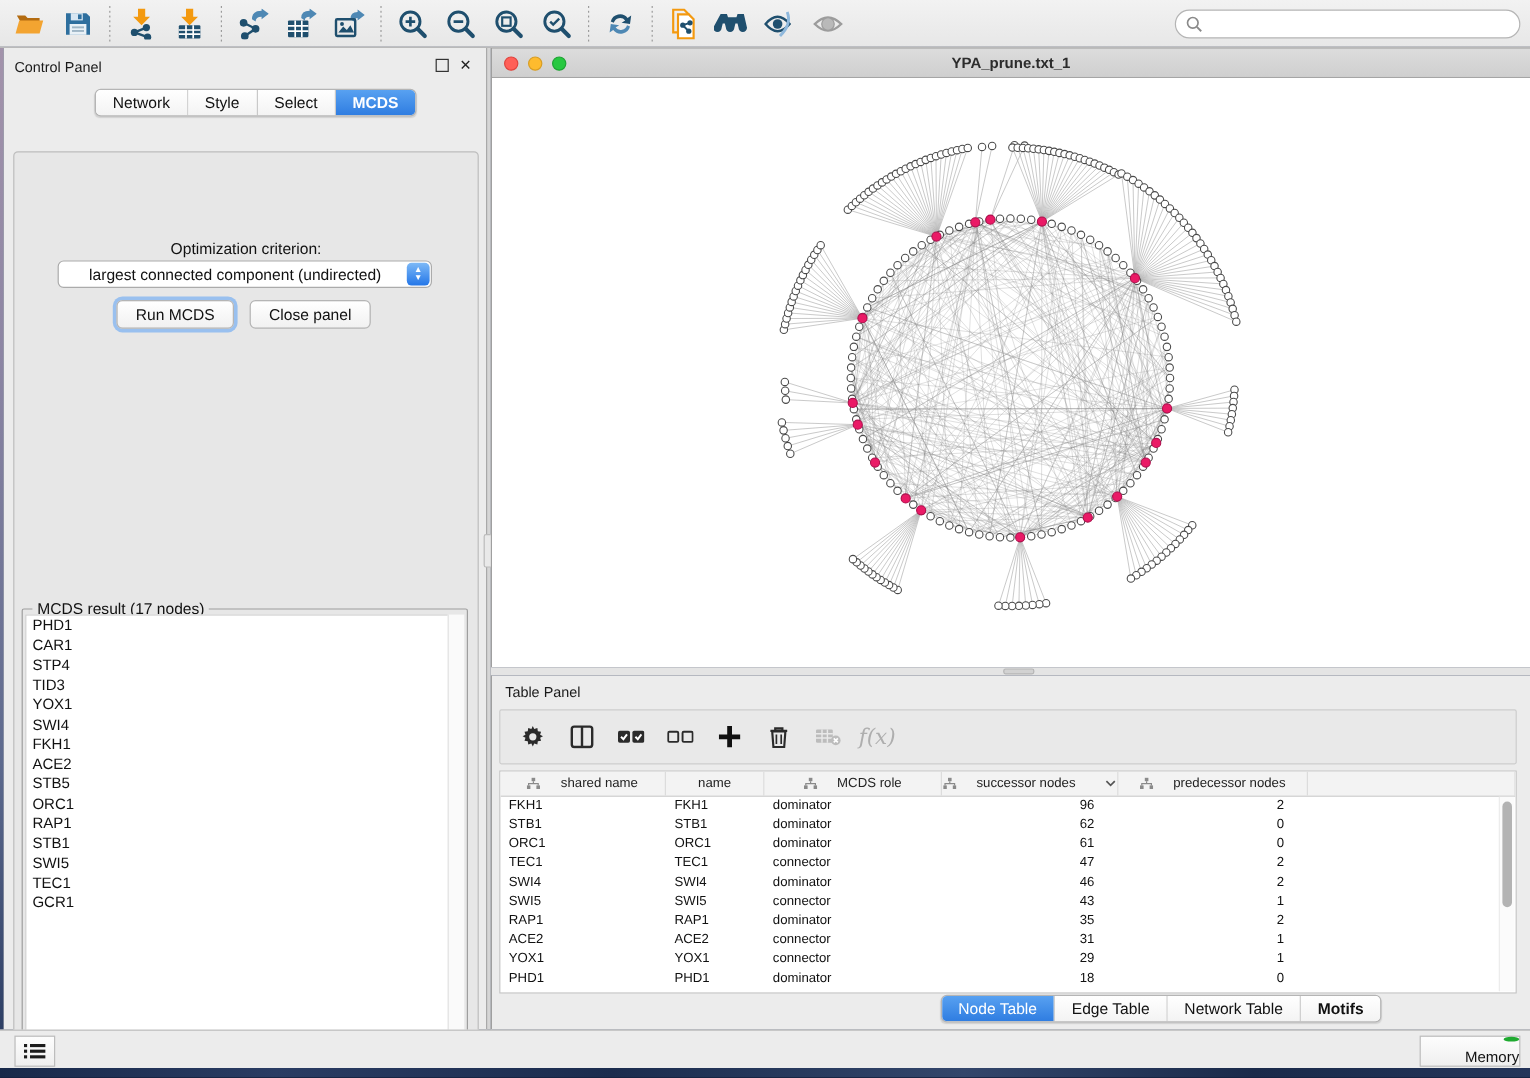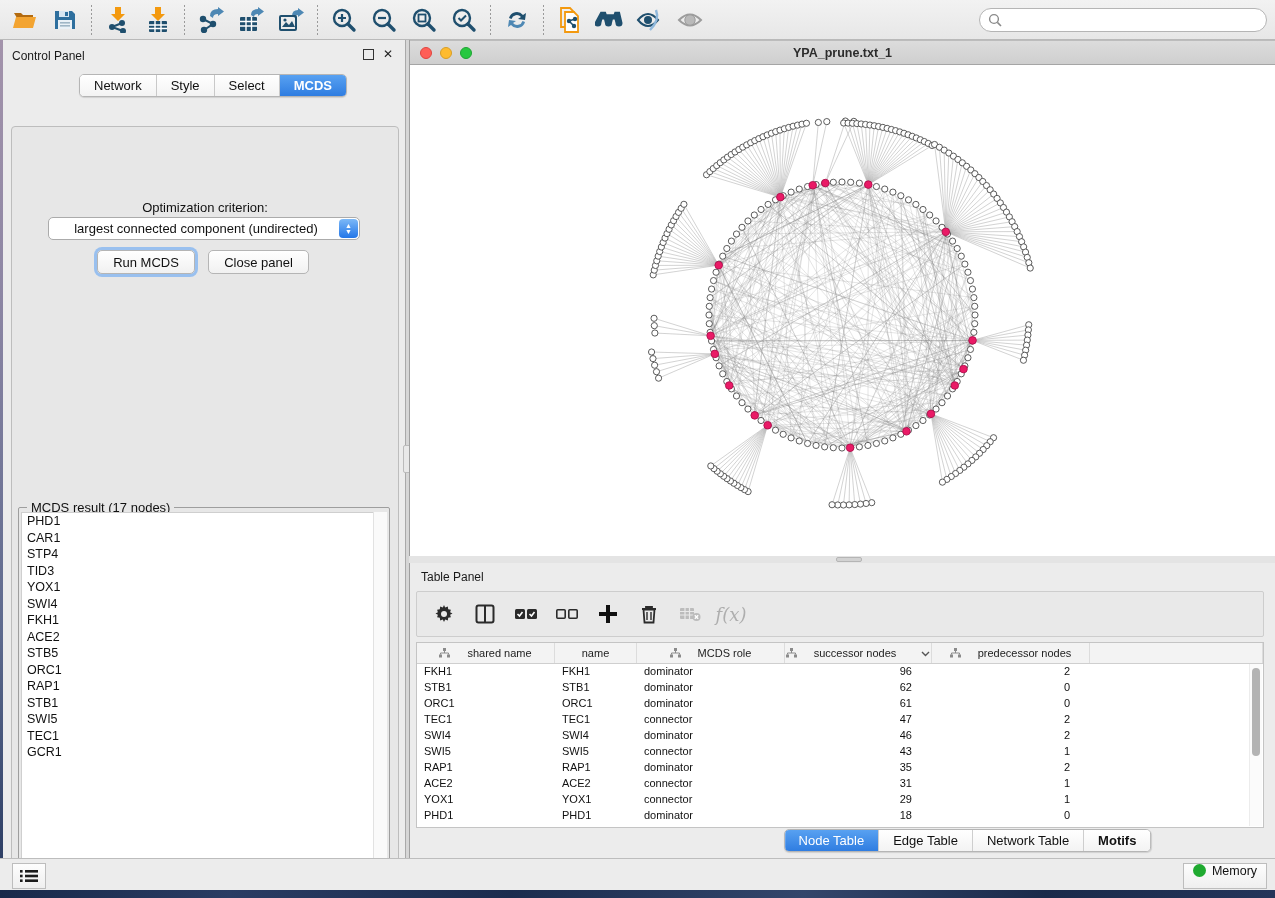--- a/index.html
+++ b/index.html
@@ -81,21 +81,21 @@
   .td{font-size:11px;color:#111;padding:1px 6px 0 7px;white-space:nowrap;overflow:hidden;}
   .td.num{text-align:right;padding-right:20px;}
   #tbl-scroll{position:absolute;right:1px;top:21px;width:12px;bottom:1px;background:#fbfbfb;border-left:1px solid #ececec;}
   #tbl-thumb{position:absolute;left:2px;top:4px;width:8px;height:88px;background:#b3b3b3;border-radius:4px;}
   #tp-tabs{left:50%;transform:translateX(-50%);bottom:6px;top:auto;margin-left:44px;}
   
   #status-bar{position:absolute;left:0;top:858px;width:1275px;height:32px;background:#ececec;border-top:1px solid #bdbdbd;box-sizing:border-box;}
   #menu-list-btn{position:absolute;left:12px;top:4px;width:32px;height:24px;background:linear-gradient(#fdfdfd,#efefef);
     border:1px solid #bdbdbd;display:flex;align-items:center;justify-content:center;cursor:pointer;}
   #memory-btn{position:absolute;right:8px;top:4px;width:82px;height:24px;background:linear-gradient(#fdfdfd,#efefef);
-    border:1px solid #bdbdbd;display:flex;align-items:flex-start;justify-content:center;gap:6px;font-size:12.5px;color:#111;cursor:pointer;}
+    border:1px solid #bdbdbd;display:flex;align-items:flex-end;justify-content:center;gap:6px;font-size:12.5px;color:#111;cursor:pointer;flex-direction:column;}
   .mem-dot{width:13px;height:13px;border-radius:50%;background:#1faa30;}
   .sitemap-icon svg{display:block;}
 </style>
 </head>
 <body>
 
 <div id="app">
 
   <div class="toolbar">
     <div class="tb-group">

